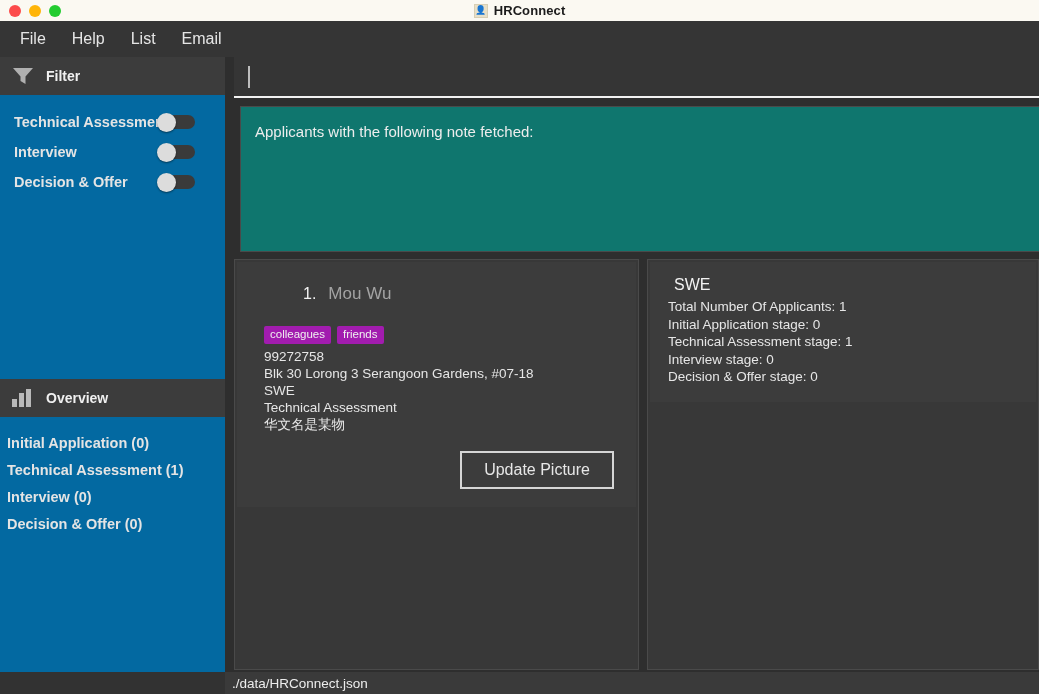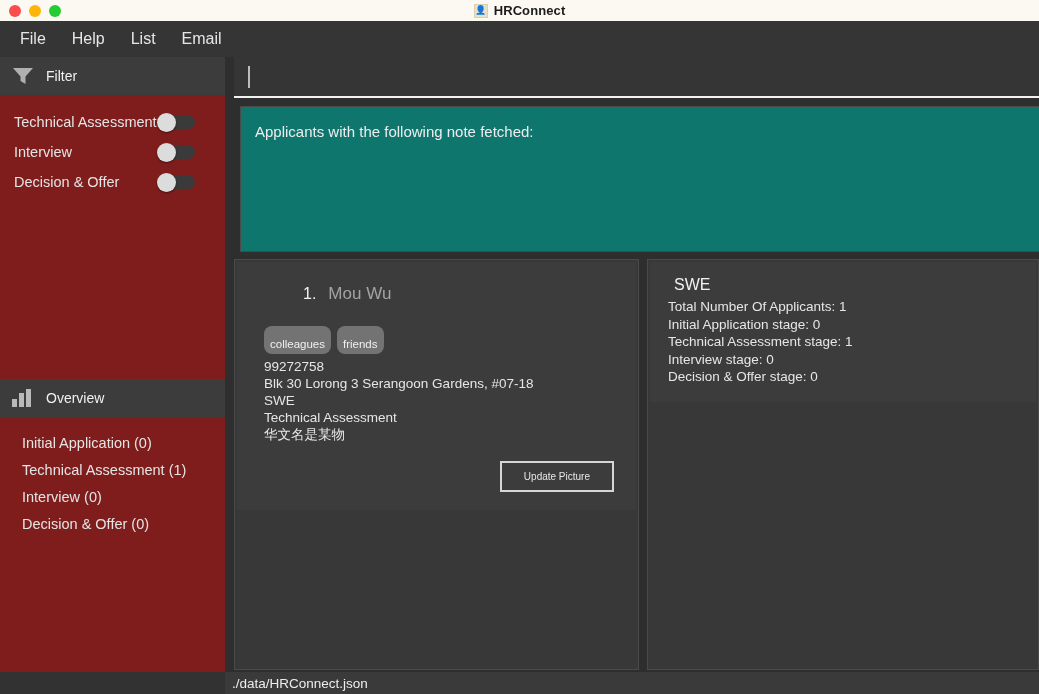--- a/index.html
+++ b/index.html
@@ -68,21 +68,22 @@
     cursor: default;
     white-space: nowrap;
     text-align: right;
   }
   .menu-item:first-child { margin-left: 10px; }
 
   
   .sidebar {
     position: absolute; left: 0; top: 57px;
     width: 225px; height: 615px;
-    background: #7f1d1d;
+    background: #0369a1;
+    font-weight: bold;
   }
   .panel-head {
     height: 38px;
     background: #3c3c3c;
     display: flex; align-items: center;
     padding-left: 12px;
     gap: 12px;
   }
   .panel-head .label {
     color: #f0f0f0;
@@ -143,21 +144,21 @@
     width: 226px;
   }
   .overview-list {
     position: absolute;
     left: 0; top: 372px;
     width: 225px;
   }
   .overview-row {
     height: 27px;
     display: flex; align-items: center;
-    padding-left: 22px;
+    padding-left: 7px;
     color: #e4e4e4;
     font-size: 14.5px;
   }
 
   
   .main {
     position: absolute;
     left: 225px; top: 57px;
     width: 814px; height: 615px;
     background: #2e2e2e;
@@ -219,43 +220,43 @@
     display: flex; align-items: baseline;
     gap: 12px;
     padding-left: 52px;
     margin-bottom: 22px;
   }
   .card-index { color: #f2f2f2; font-size: 16px; }
   .card-name  { color: #a3a3a3; font-size: 17px; }
 
   .chips { display: flex; gap: 6px; margin-bottom: 4px; padding-left: 13px; }
   .chip {
-    background: #737373;
+    background: #a21caf;
     color: #f0f0f0;
     font-size: 11.5px;
-    padding: 12px 6px 3px 6px;
-    border-radius: 8px;
+    padding: 2px 6px 3px 6px;
+    border-radius: 2px;
     line-height: 1.1;
   }
   .detail {
     color: #e6e6e6;
     font-size: 13.5px;
     line-height: 17px;
     padding-left: 13px;
   }
   .card-btn-row {
     display: flex; justify-content: flex-end;
     padding-right: 8px;
     margin-top: 18px;
   }
   .update-btn {
     background: #3c3c3c;
     border: 2px solid #d6d6d6;
     color: #e6e6e6;
-    font-size: 10px;
+    font-size: 16px;
     padding: 8px 22px;
     cursor: default;
   }
 
   .statspanel {
     width: 392px; height: 411px;
     background: #383838;
     border: 1px solid #4a4a4a;
     position: relative;
   }

